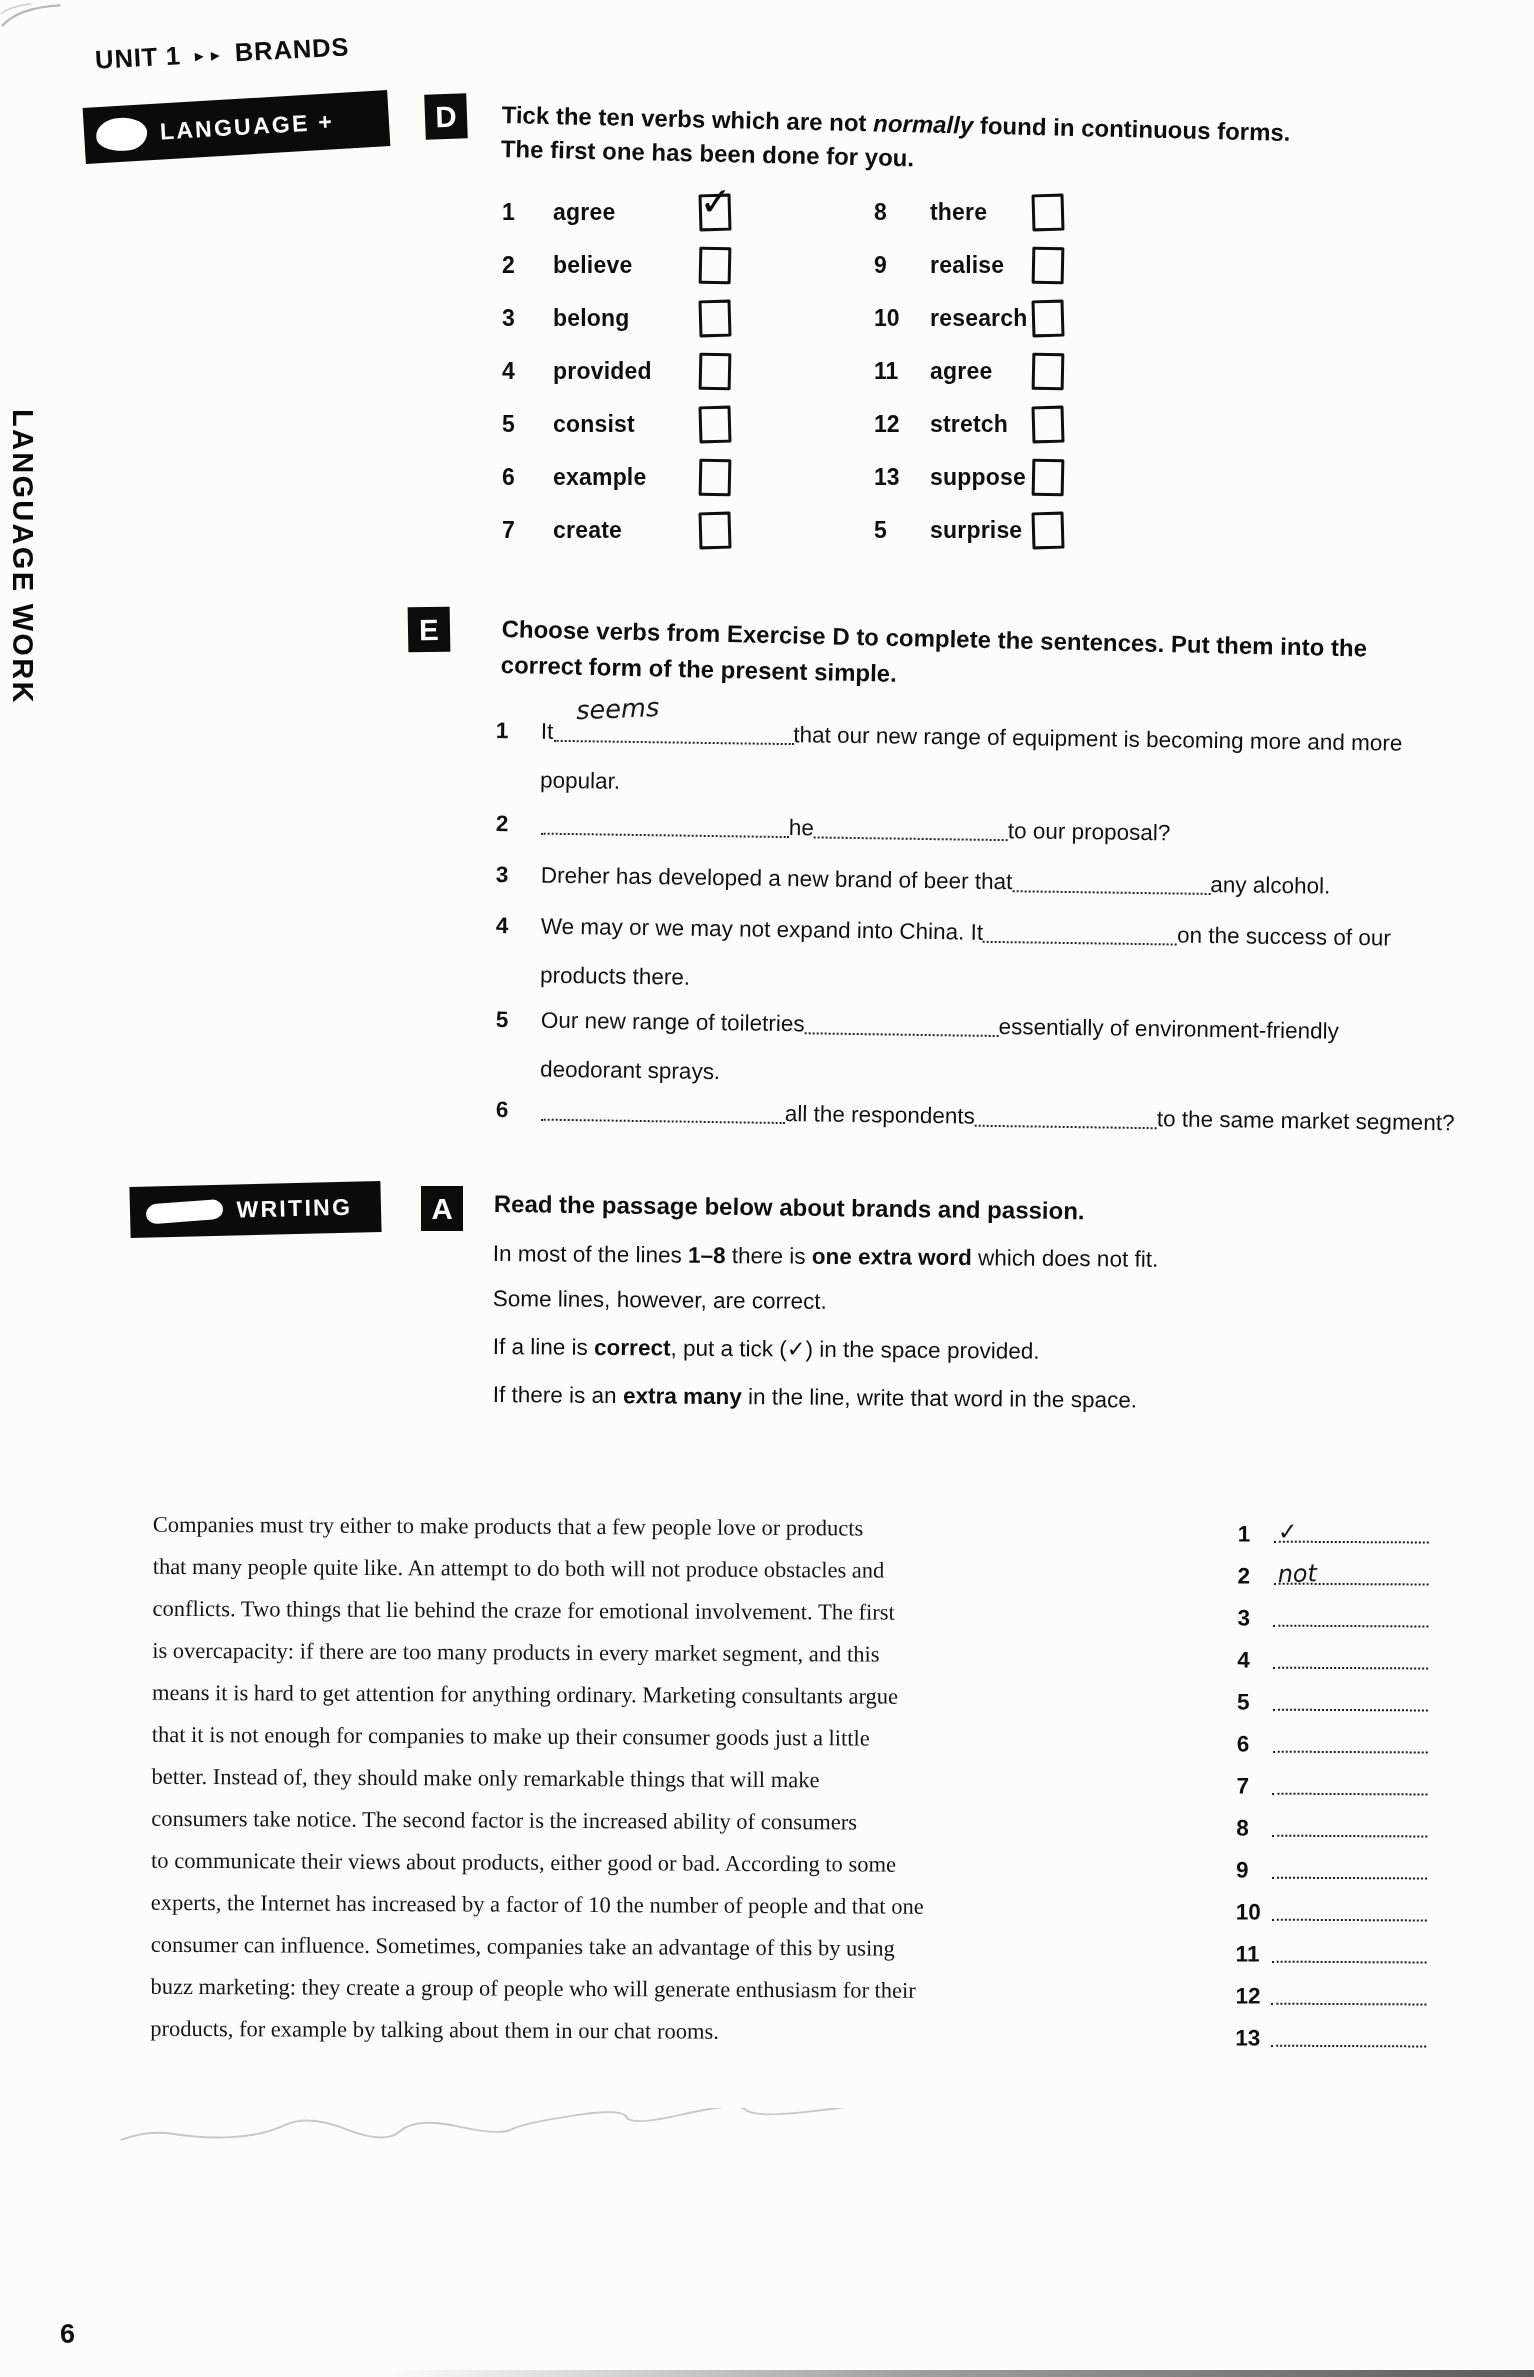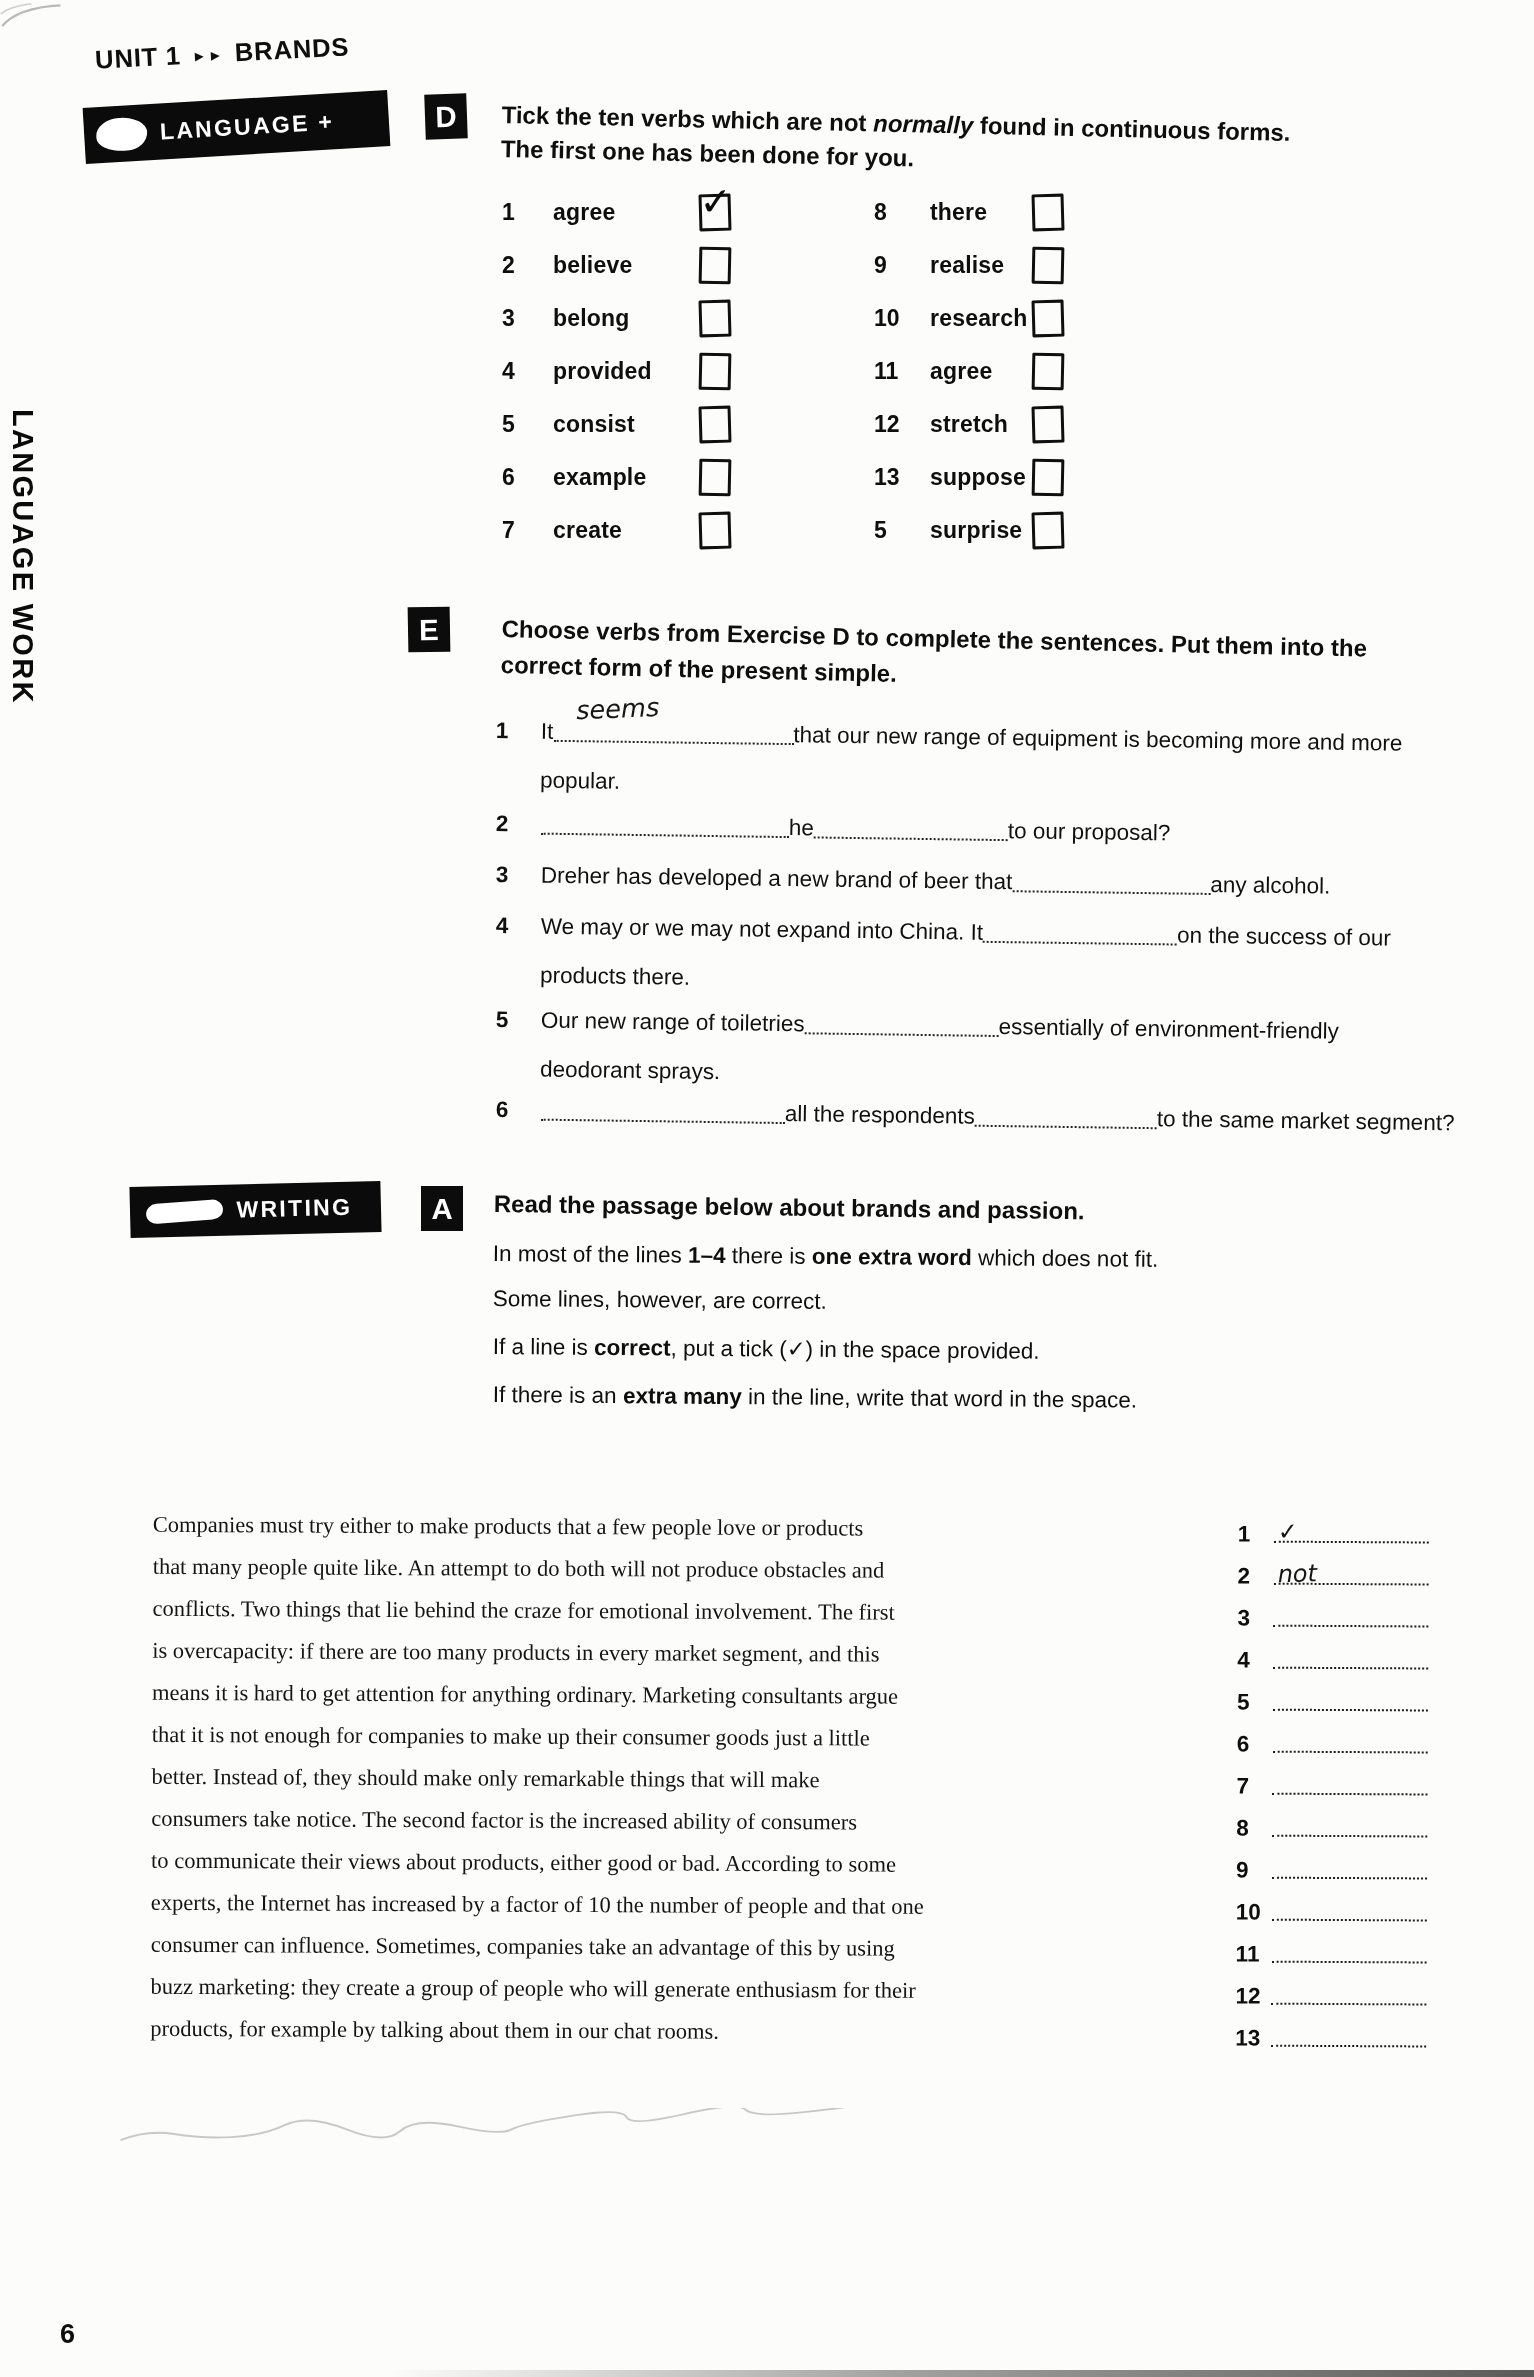--- a/index.html
+++ b/index.html
@@ -233,21 +233,21 @@
 
   <div class="badge writing-badge">
     <span class="pen"></span>
     <span class="badge-label">WRITING</span>
   </div>
 
   <div class="exletter abox">A</div>
   <div class="a-head">Read the passage below about brands and passion.</div>
 
   <div class="a-instr i1">
-    <span>In most of the lines </span><span class="b">1–4</span><span> there is </span><span class="b">one extra word</span><span> which does not fit.</span>
+    <span>In most of the lines </span><span class="b">1–8</span><span> there is </span><span class="b">one extra word</span><span> which does not fit.</span>
   </div>
   <div class="a-instr i2">Some lines, however, are correct.</div>
   <div class="a-instr i3">
     <span>If a line is </span><span class="b">correct</span><span>, put a tick (</span><span class="b">✓</span><span>) in the space provided.</span>
   </div>
   <div class="a-instr i4">
     <span>If there is an </span><span class="b">extra many</span><span> in the line, write that word in the space.</span>
   </div>
 
   <div class="writing-body">

